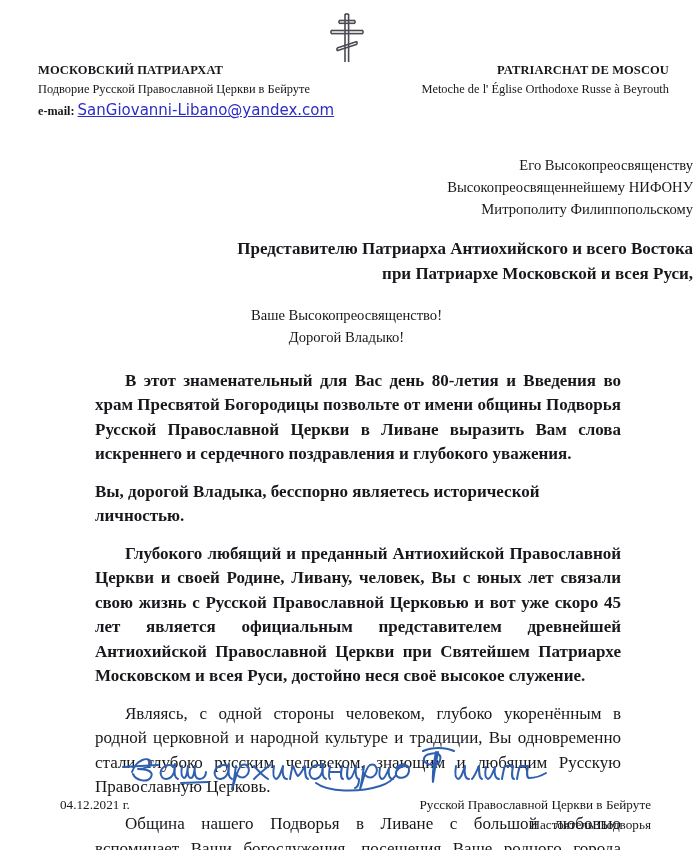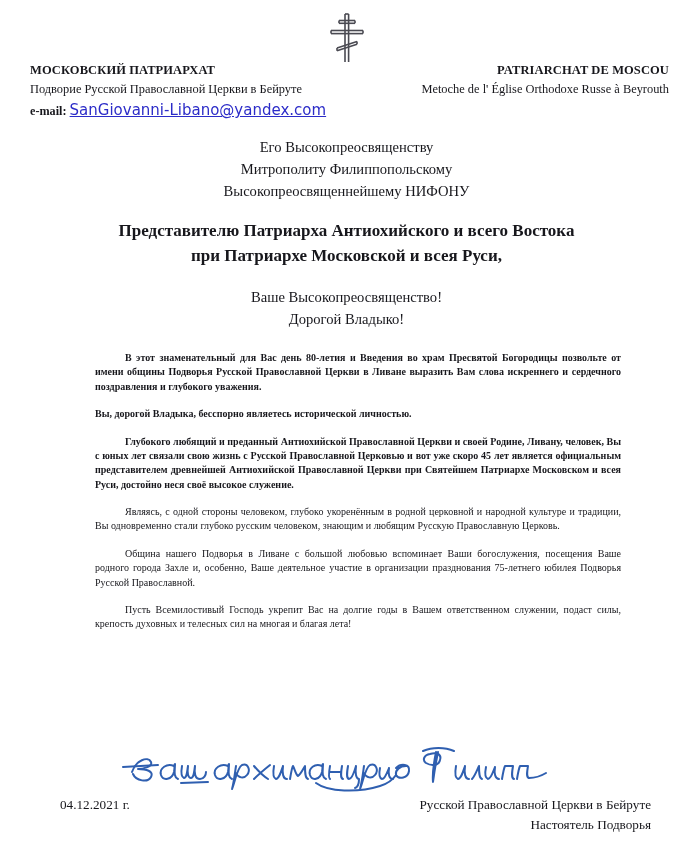--- a/index.html
+++ b/index.html
@@ -44,21 +44,21 @@
     position: absolute;
     top: 62px;
     left: 0;
     right: 0;
     display: flex;
     justify-content: space-between;
     align-items: flex-start;
   }
 
   .lh-left {
-    padding-left: 30px;
+    padding-left: 38px;
     text-align: left;
   }
   .lh-right {
     padding-right: 24px;
     text-align: right;
   }
 
   .org-name {
     font-size: 12.5px;
     font-weight: bold;
@@ -79,22 +79,22 @@
   .org-mail .mail-label { font-weight: bold; }
   .maillink {
     color: #2c2cc8;
     text-decoration: underline;
     font-family: "DejaVu Sans", "Liberation Sans", sans-serif;
     font-size: 15px;
   }
 
   
   .addressee {
-    margin-top: 8px;
-    text-align: center;
+    margin-top: 26px;
+    text-align: right;
     font-size: 14.6px;
     line-height: 1.52;
   }
   .addressee .ln { white-space: nowrap; }
   .addressee .grp2 {
     margin-top: 15px;
     font-weight: bold;
     font-size: 17px;
   }
 
@@ -105,21 +105,21 @@
     line-height: 1.5;
   }
 
   
   .body-block {
     margin: 20px 72px 0 95px;
   }
   .para {
     text-align: justify;
     text-indent: 30px;
-    font-size: 10px;
+    font-size: 17px;
     line-height: 1.44;
     margin: 0 0 13px 0;
     hyphens: none;
   }
   .para.bold { font-weight: bold; }
   .para.noindent { text-indent: 0; text-align: left; }
 
   
   .signature {
     position: absolute;
@@ -196,22 +196,22 @@
         <div class="org-name">PATRIARCHAT DE MOSCOU</div>
         <div class="org-sub">Metoche de l' Église Orthodoxe Russe à Beyrouth</div>
       </div>
 
     </div>
   </div>
 
   <div class="addressee">
     <div class="grp1">
       <div class="ln">Его Высокопреосвященству</div>
+      <div class="ln">Высокопреосвященнейшему НИФОНУ</div>
       <div class="ln">Митрополиту Филиппопольскому</div>
-      <div class="ln">Высокопреосвященнейшему НИФОНУ</div>
     </div>
     <div class="grp2">
       <div class="ln">Представителю Патриарха Антиохийского и всего Востока</div>
       <div class="ln">при Патриархе Московской и всея Руси,</div>
     </div>
   </div>
 
   <div class="greeting">
     <div>Ваше Высокопреосвященство!</div>
     <div>Дорогой Владыко!</div>

